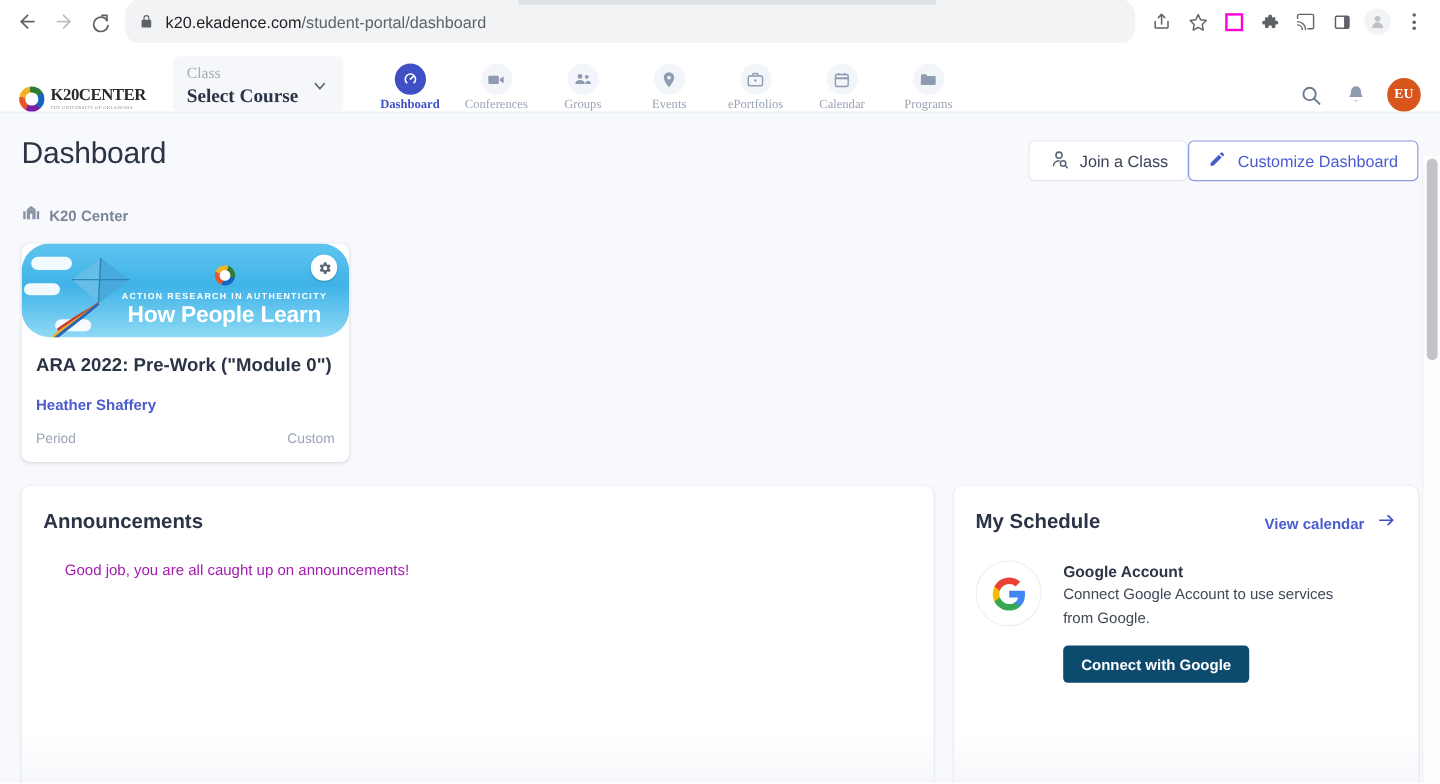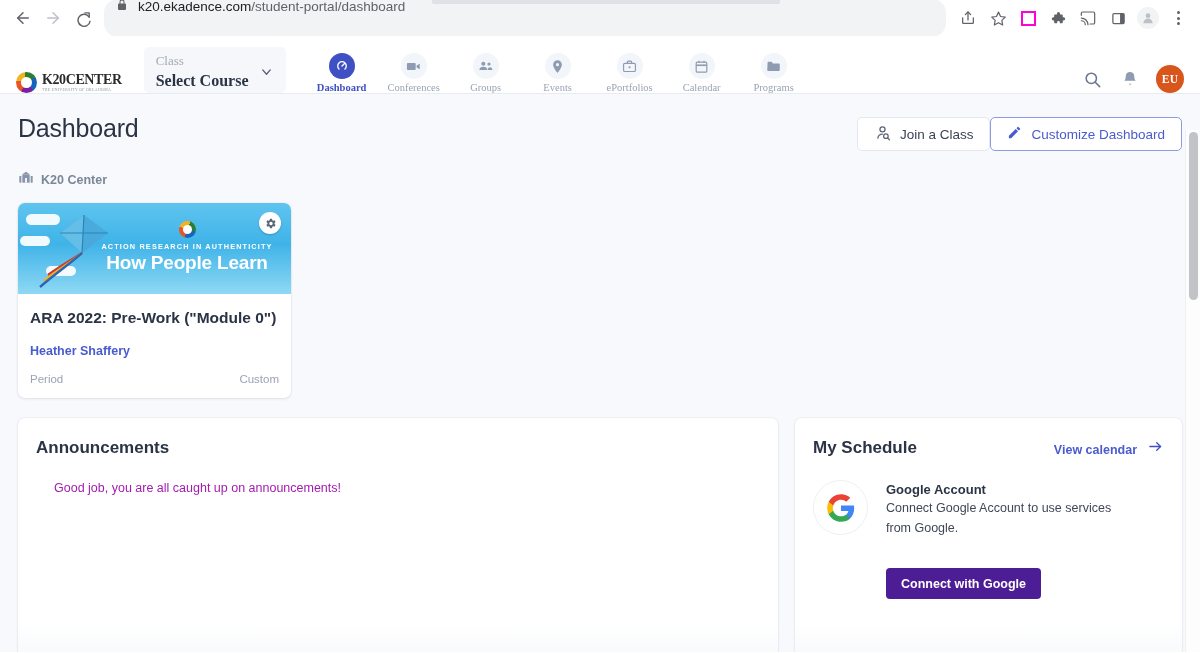--- a/index.html
+++ b/index.html
@@ -29,20 +29,21 @@
     border-radius: 50%;
     flex: 0 0 auto;
   }
   .nav-btn svg { display: block; }
   .omnibox {
     flex: 1 1 auto;
     height: 38px;
     background: #f1f3f4;
     border-radius: 14px;
     display: flex;
+    align-items: center;
     padding: 0 12px;
     margin: 0 8px 0 6px;
     min-width: 0;
   }
   .omnibox .lock { margin-right: 10px; display: flex; }
   .url { font-size: 13.5px; color: #5f6368; white-space: nowrap; overflow: hidden; }
   .url b { color: #202124; font-weight: 500; }
   .chrome-actions { display: flex; align-items: center; gap: 2px; flex: 0 0 auto; }
   .chrome-icon {
     width: 28px; height: 28px;
@@ -166,23 +167,24 @@
   
   .course-card {
     margin-top: 14px;
     width: 273px;
     background: #fff;
     border-radius: 7px;
     box-shadow: 0 1px 3px rgba(30,40,70,.09), 0 0 0 1px rgba(30,40,70,.03);
     overflow: hidden;
   }
   .banner {
-    height: 91px; position: relative;
+    height: 78px; position: relative;
     background: linear-gradient(180deg, #5fc4ef 0%, #3fb3e8 45%, #8fd9f4 100%);
     overflow: hidden;
+    border-radius: 23px;
   }
   .banner .cloud { position: absolute; background: #fff; border-radius: 20px; opacity: .92; }
   .gear-btn {
     position: absolute; top: 9px; right: 10px;
     width: 22px; height: 22px; border-radius: 50%;
     background: #fff;
     display: flex; align-items: center; justify-content: center;
     box-shadow: 0 1px 2px rgba(0,0,0,.2);
   }
   .banner-text { position: absolute; right: 11px; top: 18px; width: 186px; text-align: center; }
@@ -225,22 +227,22 @@
   .g-circle {
     width: 55px; height: 55px; border-radius: 50%;
     border: 1px solid #eceff4;
     display: flex; align-items: center; justify-content: center;
     flex: 0 0 auto;
   }
   .g-info { padding-top: 2px; }
   .g-title { font-size: 13px; font-weight: 700; color: #2b3445; }
   .g-desc { font-size: 12.5px; color: #3f4757; line-height: 1.55; margin-top: 2px; max-width: 245px; }
   .g-btn {
-    margin-top: 30px;
-    background: #4c1d95; color: #fff;
+    margin-top: 13px;
+    background: #0c4a6e; color: #fff;
     font-size: 12.5px; font-weight: 700;
     border: none; border-radius: 4px;
     height: 31px; padding: 0 15px;
     cursor: pointer;
   }
   .inner-scroll-hint {
     position: absolute; left: 0; right: 0; bottom: 0; height: 50px;
     background: linear-gradient(180deg, rgba(255,255,255,0) 0%, #f4f6fa 100%);
     pointer-events: none;
   }

